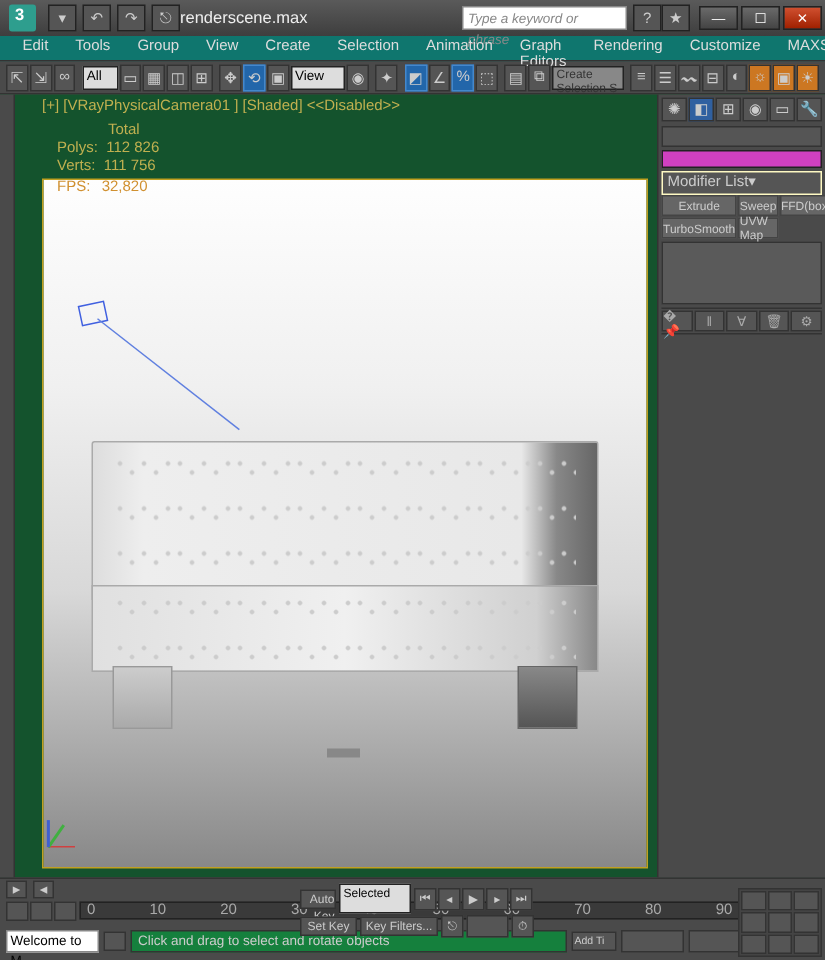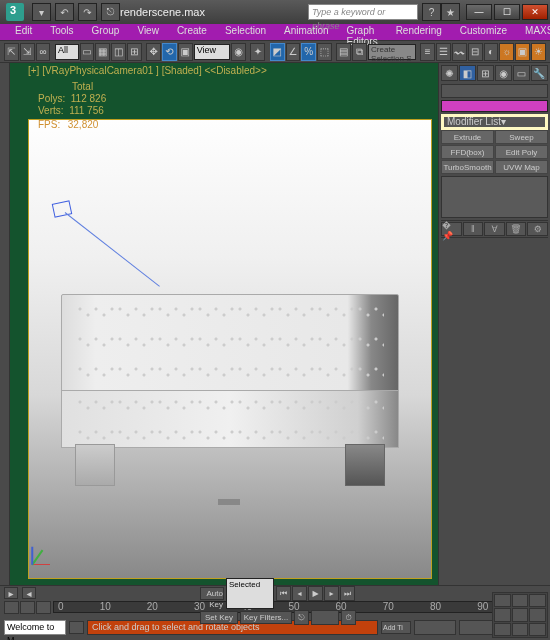--- a/index.html
+++ b/index.html
@@ -9,21 +9,21 @@
 .app-icon::after{content:"3";position:absolute;left:4px;top:1px;color:#fff;font-size:11px;font-weight:bold}
 .titlebar-left{display:flex;gap:4px;margin-left:4px}
 .tb-btn{width:19px;height:18px;background:#555;border:1px solid #222;display:flex;align-items:center;justify-content:center;color:#ccc}
 .title-text{flex:1;text-align:left;font-size:11px;color:#eee}
 .search-box{width:110px;height:16px;background:#fff;border:1px solid #888;font-style:italic;color:#888;padding:0 3px;line-height:14px;font-size:9px}
 .win-btns{display:flex;gap:2px;margin-left:6px}
 .win-btn{width:26px;height:16px;border:1px solid #222;display:flex;align-items:center;justify-content:center;font-size:9px}
 .win-min{background:linear-gradient(#6a6a6a,#444);color:#fff}
 .win-max{background:linear-gradient(#6a6a6a,#444);color:#fff}
 .win-close{background:linear-gradient(#d05030,#a02000);color:#fff}
-.menubar{height:17px;background:#a21caf;display:flex;padding:0 6px;gap:0;border-bottom:1px solid #333}
+.menubar{height:17px;background:#0f766e;display:flex;padding:0 6px;gap:0;border-bottom:1px solid #333}
 .menu-item{padding:1px 9px;color:#ddd;font-size:10px;cursor:default}
 .toolbar{height:22px;background:#4a4a4a;display:flex;align-items:center;padding:0 4px;gap:1px;border-bottom:1px solid #333}
 .tool{width:18px;height:18px;background:#555;border:1px solid #333;display:flex;align-items:center;justify-content:center;color:#ccc;font-size:10px}
 .tool.active{background:#2266aa;border-color:#4488cc}
 .tool.orange{background:#cc7722}
 .sel-combo{width:28px;height:16px;background:#ddd;border:1px solid #222;font-size:9px;padding:0 2px;color:#000}
 .view-combo{width:44px;height:16px;background:#ddd;border:1px solid #222;font-size:9px;padding:0 2px;color:#000}
 .create-combo{width:58px;height:16px;background:#888;border:1px solid #222;font-size:8px;padding:0 2px;color:#333}
 .sep{width:3px}
 .main{position:absolute;top:63px;left:0;right:0;bottom:55px;display:flex;background:#14532d}
@@ -46,39 +46,39 @@
 .axis-gizmo{position:absolute;left:18px;bottom:16px;width:28px;height:28px;z-index:6}
 .axis-gizmo .ax{position:absolute;left:4px;bottom:4px;width:18px;height:1.5px;transform-origin:left}
 .ax-x{background:#d04040;transform:rotate(0deg)}
 .ax-y{background:#40b040;transform:rotate(-55deg)}
 .ax-z{background:#4060d0;transform:rotate(-90deg)}
 .right-panel{width:112px;background:#4a4a4a;border-left:1px solid #333;padding:2px}
 .cmd-row{display:flex;gap:1px;margin-bottom:3px}
 .cmd-btn{flex:1;height:16px;background:#555;border:1px solid #333;display:flex;align-items:center;justify-content:center;color:#ccc}
 .cmd-btn.on{background:#3060a0}
 .color-swatch{width:100%;height:12px;background:#d040c0;border:1px solid #222;margin-bottom:2px}
-.mod-list{width:100%;height:16px;background:#555;border:3px solid #fef9c3;color:#ccc;padding:0 3px;line-height:14px;font-size:9px;display:flex;align-items:center}
+.mod-list{width:100%;height:16px;background:#555;border:1px solid #fef9c3;color:#ccc;padding:0 3px;line-height:14px;font-size:9px;display:flex;align-items:center}
 .mod-stack{width:100%;height:42px;background:#5a5a5a;border:1px solid #333;margin:2px 0}
-.mod-grid{display:grid;grid-template-columns:1fr 1fr;gap:1px;margin-bottom:2px}
+.mod-grid{display:grid;grid-template-columns:1fr 1fr 1fr 1fr;gap:1px;margin-bottom:2px}
 .mod-cell{height:14px;background:#666;border:1px solid #444;color:#ccc;font-size:8px;display:flex;align-items:center;justify-content:center}
 .mod-toolbar{display:flex;gap:1px;height:18px;background:#4a4a4a;border-top:1px solid #333;border-bottom:1px solid #333;padding:1px 0;margin-top:2px}
 .mod-tool{flex:1;background:#555;border:1px solid #333;display:flex;align-items:center;justify-content:center;color:#aaa;font-size:9px}
 .bottom{position:absolute;left:0;right:0;bottom:0;height:55px;background:#4a4a4a;border-top:1px solid #333}
 .timeline-row{height:14px;display:flex;align-items:center;padding:0 4px;gap:4px}
 .time-slider-track{flex:1;height:10px;background:#3a3a3a;border:1px solid #222;position:relative}
 .time-thumb{position:absolute;left:0;top:-1px;width:56px;height:11px;background:#777;border:1px solid #999;color:#ddd;font-size:8px;text-align:center;line-height:9px}
 .ruler-row{height:14px;display:flex;align-items:center;padding:0 4px;gap:2px}
 .ruler{flex:1;height:12px;background:#3a3a3a;border:1px solid #222;position:relative;color:#aaa;font-size:7px;display:flex;justify-content:space-between;padding:0 4px;align-items:flex-end}
 .status-row{height:26px;display:flex;align-items:center;padding:0 4px;gap:3px}
 .welcome{width:62px;height:15px;background:#fff;border:1px solid #888;color:#000;font-size:9px;padding:0 2px;line-height:13px}
-.status-text{flex:1;height:15px;background:#c2410c;border:1px solid #333;color:#ccc;font-size:9px;padding:0 4px;line-height:13px;overflow:hidden;white-space:nowrap}
+.status-text{flex:1;height:15px;background:#15803d;border:1px solid #333;color:#ccc;font-size:9px;padding:0 4px;line-height:13px;overflow:hidden;white-space:nowrap}
 .coord-box{width:42px;height:15px;background:#555;border:1px solid #333}
 .autokey{width:24px;height:13px;background:#555;border:1px solid #333;color:#ccc;font-size:8px;text-align:right;line-height:11px}
 .setkey{width:38px;height:13px;background:#555;border:1px solid #333;color:#ccc;font-size:8px;text-align:center;line-height:11px}
-.sel-filter{width:48px;height:31px;background:#ddd;border:1px solid #222;color:#000;font-size:8px;padding:0 2px;line-height:11px}
+.sel-filter{width:48px;height:20px;background:#ddd;border:1px solid #222;color:#000;font-size:8px;padding:0 2px;line-height:11px}
 .play-btns{display:flex;gap:1px}
 .pbtn{width:15px;height:15px;background:#555;border:1px solid #333;color:#ccc;font-size:8px;display:flex;align-items:center;justify-content:center}
 .nav-cube{width:56px;height:46px;background:#444;border:1px solid #333;position:absolute;right:2px;bottom:2px;display:grid;grid-template-columns:1fr 1fr 1fr;grid-template-rows:1fr 1fr 1fr;gap:1px;padding:1px}
 .nav-cube div{background:#555;border:1px solid #333}
 .key-ctrl-row{position:absolute;left:200px;bottom:15px;display:flex;flex-direction:column;gap:1px}
 .prompt-icons{display:flex;gap:1px}
 .prompt-ico{width:15px;height:13px;background:#555;border:1px solid #333}
 </style>
 </head>
 <body>

